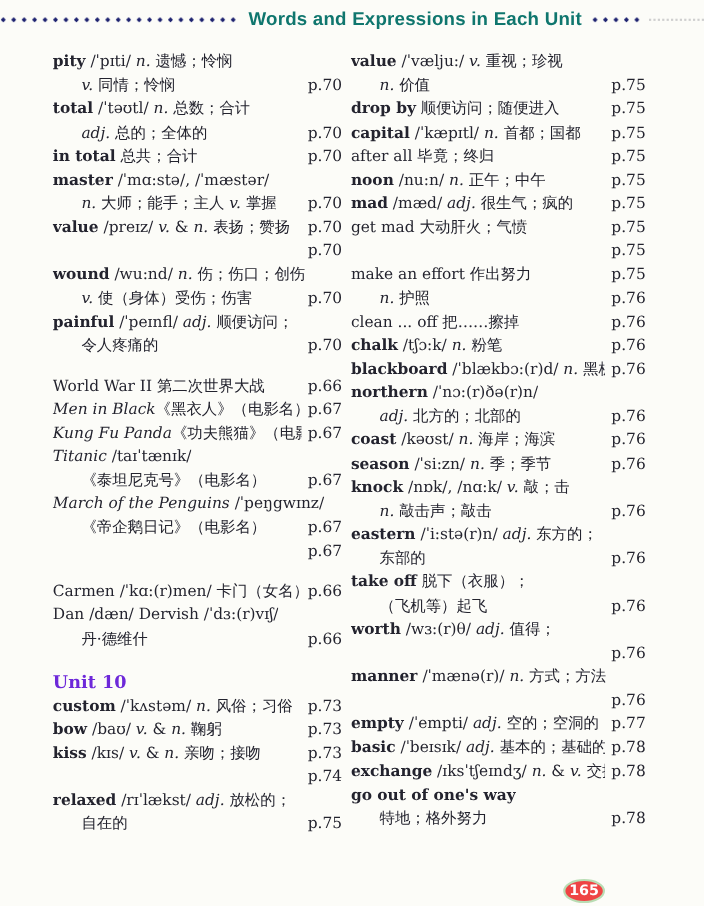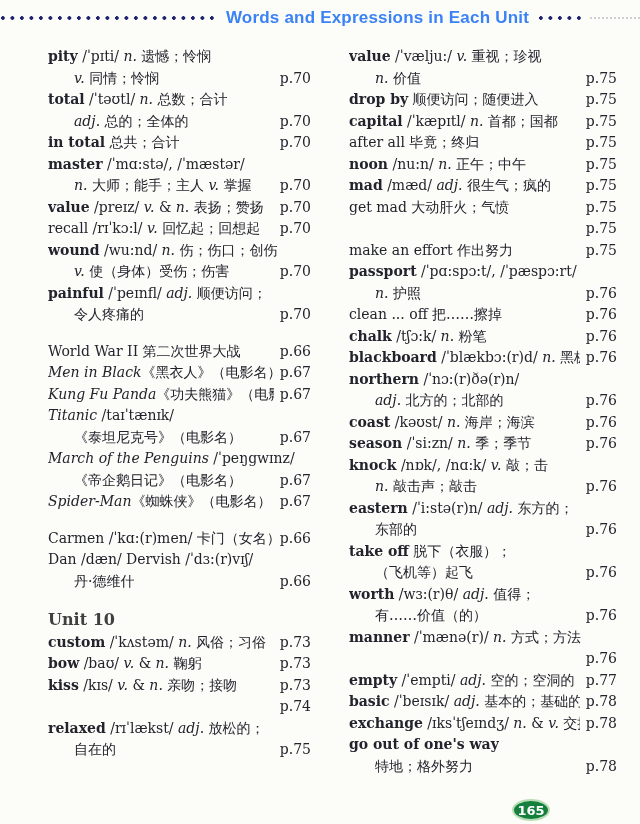--- a/index.html
+++ b/index.html
@@ -16,42 +16,42 @@
     height:6px;
     background-image:radial-gradient(circle at 3px 3px,#1e2370 1.7px,transparent 2px);
     background-size:9.5px 6px;
     background-repeat:repeat-x;
   }
   .dots-left { flex:1; margin-right:9px; }
   .dots-right { width:48px; margin-left:9px; }
   .dashes { width:50px; height:0; border-top:2px dotted #cfcfcf; margin-left:4px; }
   .title {
     font-family:"Liberation Sans","DejaVu Sans",sans-serif;
-    font-weight:bold; font-size:17px; color:#3b82f6; white-space:nowrap;
+    font-weight:bold; font-size:17px; color:#0f766e; white-space:nowrap;
     letter-spacing:0.2px;
   }
-  .content { display:flex; padding:16px 0 0 48px; gap:38px; }
+  .content { display:flex; padding:16px 0 0 48px; gap:8px; }
   .col { font-size:14px; line-height:21.5px; }
   .col-left  { width:263px; }
   .col-right { width:268px;text-align:right; }
   .line { display:flex; white-space:nowrap; }
   .line .txt { overflow:hidden; flex:0 1 auto; }
   .line .page { margin-left:auto; padding-left:6px; flex:0 0 auto; }
   .ind .txt { padding-left:26px; }
   .seg-b { font-weight:bold; }
   .seg-i { font-style:italic; }
   .gap { height:15px; }
   .unit-heading {
-    color:#404040; font-weight:bold; font-size:16px;
+    color:#6d28d9; font-weight:bold; font-size:16px;
     line-height:21.5px; padding:2px 0 1px 0;
   }
   .page-badge {
     position:absolute; left:512px; top:799px;
     width:38px; height:22px; box-sizing:border-box;
-    background:#15803d; border:2px solid #b9ddb4; border-radius:50%;
+    background:#ef4444; border:2px solid #b9ddb4; border-radius:50%;
     color:#ffffff; font-family:"DejaVu Sans","Liberation Sans",sans-serif;
     font-weight:bold; font-size:13px;
     display:flex; align-items:center; justify-content:center;
   }
 </style>
 </head>
 <body>
 
 <div class="header">
   <div class="dots dots-left"></div>
@@ -96,21 +96,20 @@
         </div>
       </div>
       <div>
         <div class="line">
           <span class="txt"><span class="seg-b">value</span><span class="seg-n"> /preɪz/ </span><span class="seg-i">v.</span><span class="seg-n"> &amp; </span><span class="seg-i">n.</span><span class="seg-n"> 表扬；赞扬</span></span>
           <span class="page">p.70</span>
         </div>
       </div>
       <div>
         <div class="line">
-          <span class="txt"><span class="seg-n">recall /rɪˈkɔ:l/ </span><span class="seg-i">v.</span><span class="seg-n"> 回忆起；回想起</span></span>
           <span class="page">p.70</span>
         </div>
       </div>
       <div>
         <div class="line">
           <span class="txt"><span class="seg-b">wound</span><span class="seg-n"> /wu:nd/ </span><span class="seg-i">n.</span><span class="seg-n"> 伤；伤口；创伤</span></span>
         </div>
         <div class="line ind">
           <span class="txt"><span class="seg-i">v.</span><span class="seg-n"> 使（身体）受伤；伤害</span></span>
           <span class="page">p.70</span>
@@ -157,21 +156,20 @@
         <div class="line">
           <span class="txt"><span class="seg-i">March of the Penguins</span><span class="seg-n"> /ˈpeŋgwɪnz/</span></span>
         </div>
         <div class="line ind">
           <span class="txt"><span class="seg-n">《帝企鹅日记》（电影名）</span></span>
           <span class="page">p.67</span>
         </div>
       </div>
       <div>
         <div class="line">
-          <span class="txt"><span class="seg-i">Spider-Man</span><span class="seg-n">《蜘蛛侠》（电影名）</span></span>
           <span class="page">p.67</span>
         </div>
       </div>
       <div class="gap"></div>
       <div>
         <div class="line">
           <span class="txt"><span class="seg-n">Carmen /ˈkɑ:(r)men/ 卡门（女名）</span></span>
           <span class="page">p.66</span>
         </div>
       </div>
@@ -270,23 +268,20 @@
           <span class="page">p.75</span>
         </div>
       </div>
       <div>
         <div class="line">
           <span class="txt"><span class="seg-n">make an effort 作出努力</span></span>
           <span class="page">p.75</span>
         </div>
       </div>
       <div>
-        <div class="line">
-          <span class="txt"><span class="seg-b">passport</span><span class="seg-n"> /ˈpɑ:spɔ:t/, /ˈpæspɔ:rt/</span></span>
-        </div>
         <div class="line ind">
           <span class="txt"><span class="seg-i">n.</span><span class="seg-n"> 护照</span></span>
           <span class="page">p.76</span>
         </div>
       </div>
       <div>
         <div class="line">
           <span class="txt"><span class="seg-n">clean ... off 把……擦掉</span></span>
           <span class="page">p.76</span>
         </div>
@@ -349,21 +344,20 @@
         <div class="line ind">
           <span class="txt"><span class="seg-n">（飞机等）起飞</span></span>
           <span class="page">p.76</span>
         </div>
       </div>
       <div>
         <div class="line">
           <span class="txt"><span class="seg-b">worth</span><span class="seg-n"> /wɜ:(r)θ/ </span><span class="seg-i">adj.</span><span class="seg-n"> 值得；</span></span>
         </div>
         <div class="line ind">
-          <span class="txt"><span class="seg-n">有……价值（的）</span></span>
           <span class="page">p.76</span>
         </div>
       </div>
       <div>
         <div class="line">
           <span class="txt"><span class="seg-b">manner</span><span class="seg-n"> /ˈmænə(r)/ </span><span class="seg-i">n.</span><span class="seg-n"> 方式；方法</span></span>
         </div>
         <div class="line ind">
           <span class="page">p.76</span>
         </div>

